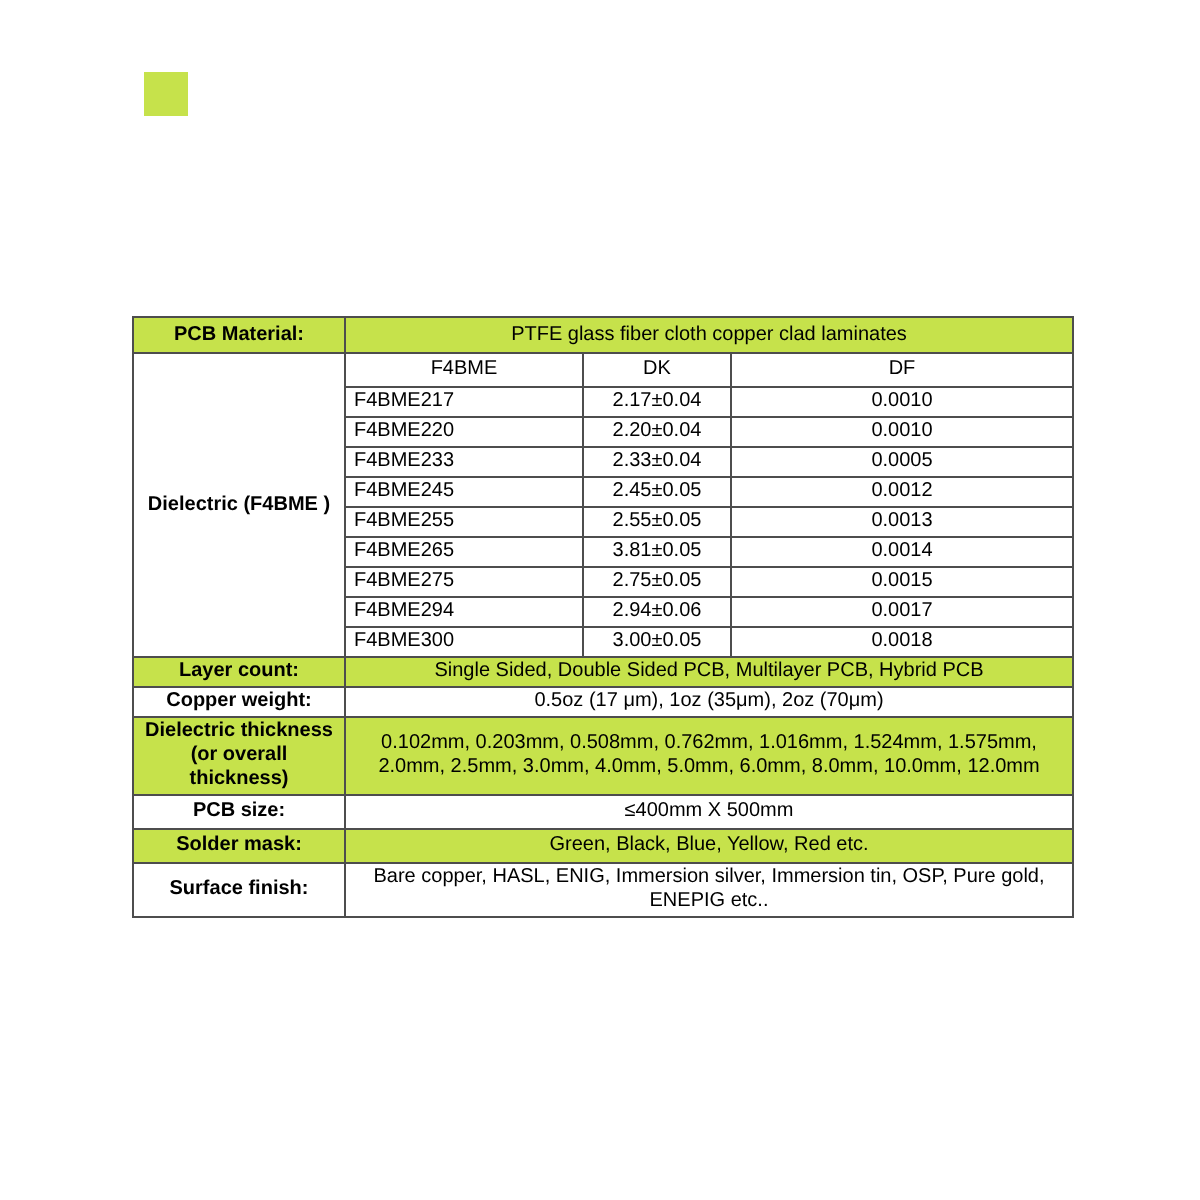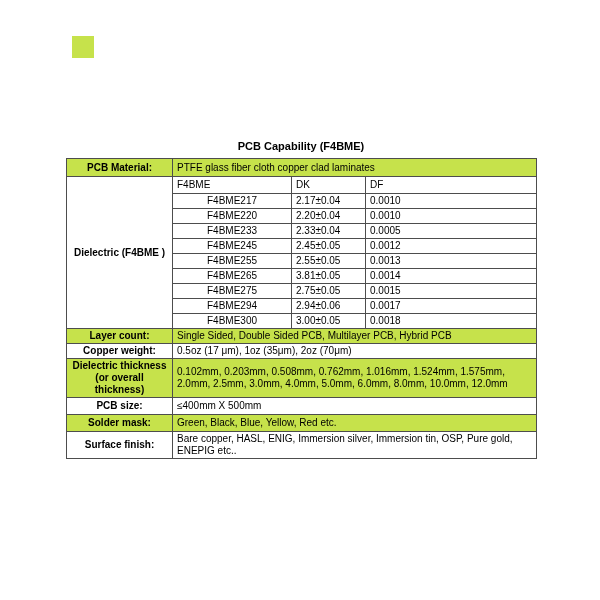--- a/index.html
+++ b/index.html
@@ -20,33 +20,32 @@
     position:absolute; left:66px; top:158px; width:470px;
     border-collapse:collapse; table-layout:fixed;
   }
   table.spec td {
     border:1px solid var(--border);
     font-size:10px; line-height:1.2; padding:1px 4px;
     vertical-align:middle; overflow:hidden;
   }
   td.green { background:var(--green); }
   td.lbl   { font-weight:bold; text-align:center; }
-  td.ctr   { text-align:left; }
-  td.name  { text-align:center; }
+  td.ctr   { text-align:center; }
+  td.name  { text-align:left; }
   tr.h18{height:18px} tr.h17{height:17px} tr.h15{height:15px}
   tr.h13{height:13px} tr.h27{height:27px}
 </style>
 </head>
 <body>
 
 <div class="canvas">
 
   <div class="logo-mark"></div>
 
-  <div class="page-title">PCB Capability (F4BME)</div>
 
   <table class="spec">
     <colgroup>
       <col style="width:106px">
         <col style="width:119px">
         <col style="width:74px">
         <col style="width:171px">
     </colgroup>
 
     <tbody>

